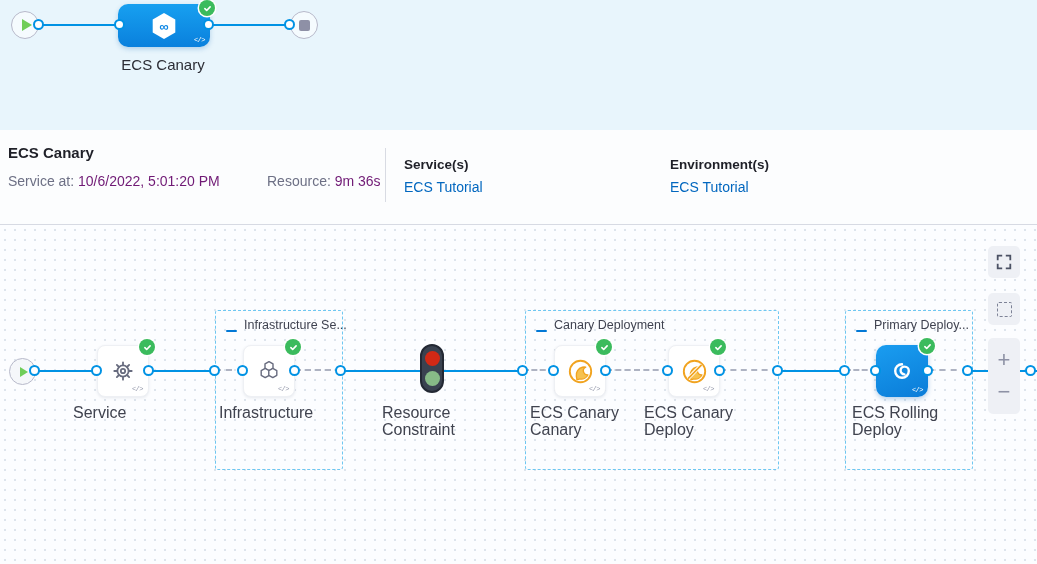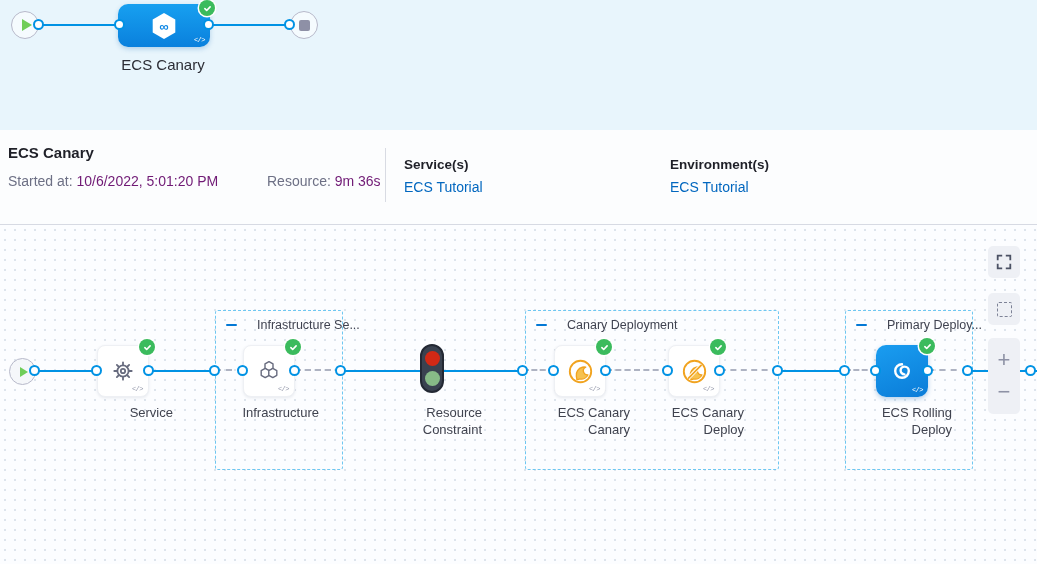--- a/index.html
+++ b/index.html
@@ -40,34 +40,34 @@
   .vdiv { position:absolute; left:385px; top:18px; width:1px; height:54px; background:#d8dbe3; }
   .sum-block { position:absolute; top:27px; }
   .sum-block .blk-label { font-size:13.5px; font-weight:700; color:#1f2028; margin-bottom:7px; }
   .sum-block .blk-link { font-size:14px; color:#0267bf; cursor:pointer; }
 
   
   .canvas { position:absolute; left:0; top:225px; width:1037px; height:339px; background:#fcfdff;
             background-image:radial-gradient(circle,#dde4ec 1px,transparent 1.3px);
             background-size:10px 10px; }
   .group { position:absolute; top:85px; height:160px; border:1px dashed #6ec7f1; border-radius:3px; z-index:1; }
-  .group-head { position:absolute; left:10px; top:7px; display:flex; align-items:center; gap:20px;
+  .group-head { position:absolute; left:10px; top:7px; display:flex; align-items:flex-end; gap:7px;
                 white-space:nowrap; }
   .minus-bar { width:11px; height:2.5px; background:#0278d5; border-radius:2px; flex:0 0 auto; cursor:pointer; }
   .group-title { font-size:12.5px; color:#3f4250; }
   .seg { position:absolute; top:145px; height:2px; background:#0092e4; z-index:3; }
   .dseg { position:absolute; top:144px; height:0; border-top:2px dashed #aeb3c2; z-index:2; }
   .canvas .port { top:140px; }
   .node-card { position:absolute; top:120px; width:52px; height:52px; background:#fff;
                border:1px solid #eef0f4; border-radius:8px; z-index:5; cursor:pointer;
                box-shadow:0 1px 3px rgba(40,60,90,.10); display:flex; align-items:center; justify-content:center; }
   .node-card.blue { background:linear-gradient(160deg,#1a9df0,#0a7cd8); border:none; border-radius:10px;
                     box-shadow:0 2px 5px rgba(10,100,180,.3); }
   .node-card .badge { top:-7px; right:-7px; }
-  .node-label { position:absolute; top:179px; width:100px; text-align:right; font-size:13px;
+  .node-label { position:absolute; top:179px; width:100px; text-align:left; font-size:16px;
                 line-height:17px; color:#40434f; z-index:2; }
   .play-sm { position:absolute; left:9px; top:133px; width:27px; height:27px; border-radius:50%;
              border:1px solid #b7b9ca; background:#f5f7fa; display:flex; align-items:center;
              justify-content:center; z-index:4; }
   .play-sm .tri { border-left-width:8px; border-top-width:5px; border-bottom-width:5px; margin-left:2px; }
   .tlight { position:absolute; left:420px; top:119px; width:24px; height:49px; border-radius:13px;
             background:#3a4250; border:2px solid #232833; z-index:5; display:flex; flex-direction:column;
             align-items:center; justify-content:space-evenly; cursor:pointer; }
   .bulb { width:15px; height:15px; border-radius:50%; }
   .bulb.red { background:#d22915; }
@@ -115,21 +115,21 @@
     <div class="port" style="left:114px;top:19px"></div>
     <div class="port" style="left:203px;top:19px"></div>
     <div class="port" style="left:284px;top:19px"></div>
 
     <div class="mm-label">ECS Canary</div>
   </div>
 
   <div class="summary">
     <div class="sum-title">ECS Canary</div>
     <div class="sum-row">
-      <span class="meta-label">Started at:</span>
+      <span class="meta-label">Service at:</span>
       <span class="meta-value">10/6/2022, 5:01:20 PM</span>
     </div>
     <div class="sum-duration">
       <span class="meta-label">Resource:</span>
       <span class="meta-value">9m 36s</span>
     </div>
     <div class="vdiv"></div>
     <div class="sum-block" style="left:404px">
       <div class="blk-label">Service(s)</div>
       <div class="blk-link">ECS Tutorial</div>

